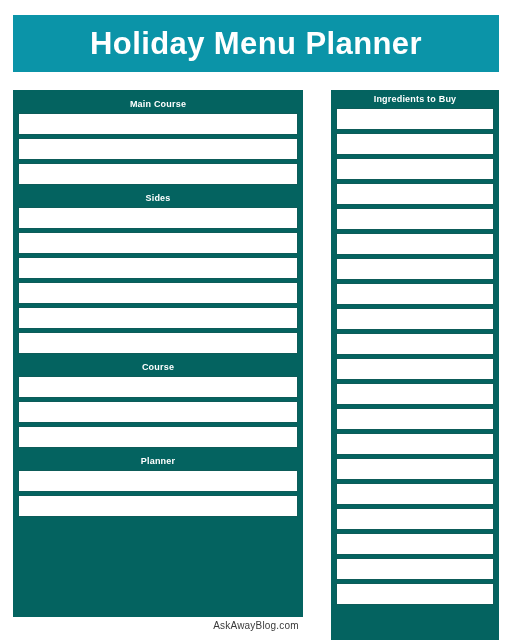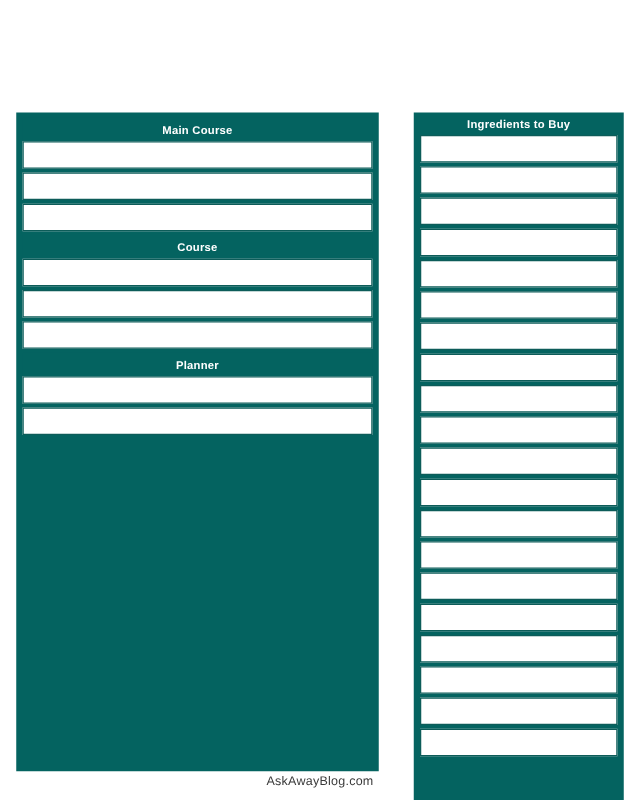--- a/index.html
+++ b/index.html
@@ -119,25 +119,37 @@
     color: #3a3a3a;
     font-size: 10px;
     letter-spacing: 0.2px;
   }
 </style>
 </head>
 <body>
 
 <div id="page">
 
+  <div id="title-banner">
+    <div id="title-text">Holiday Menu Planner</div>
+  </div>
 
   <div id="menu-panel" class="panel">
 
   <div class="section-group">
         <div class="section-header">Main Course</div>
+        <div class="row"></div>
+        <div class="row"></div>
+        <div class="row"></div>
+      </div>
+      <div class="section-group">
+        <div class="section-header">Sides</div>
+        <div class="row"></div>
+        <div class="row"></div>
+        <div class="row"></div>
         <div class="row"></div>
         <div class="row"></div>
         <div class="row"></div>
       </div>
       <div class="section-group">
         <div class="section-header">Course</div>
         <div class="row"></div>
         <div class="row"></div>
         <div class="row"></div>
       </div>

